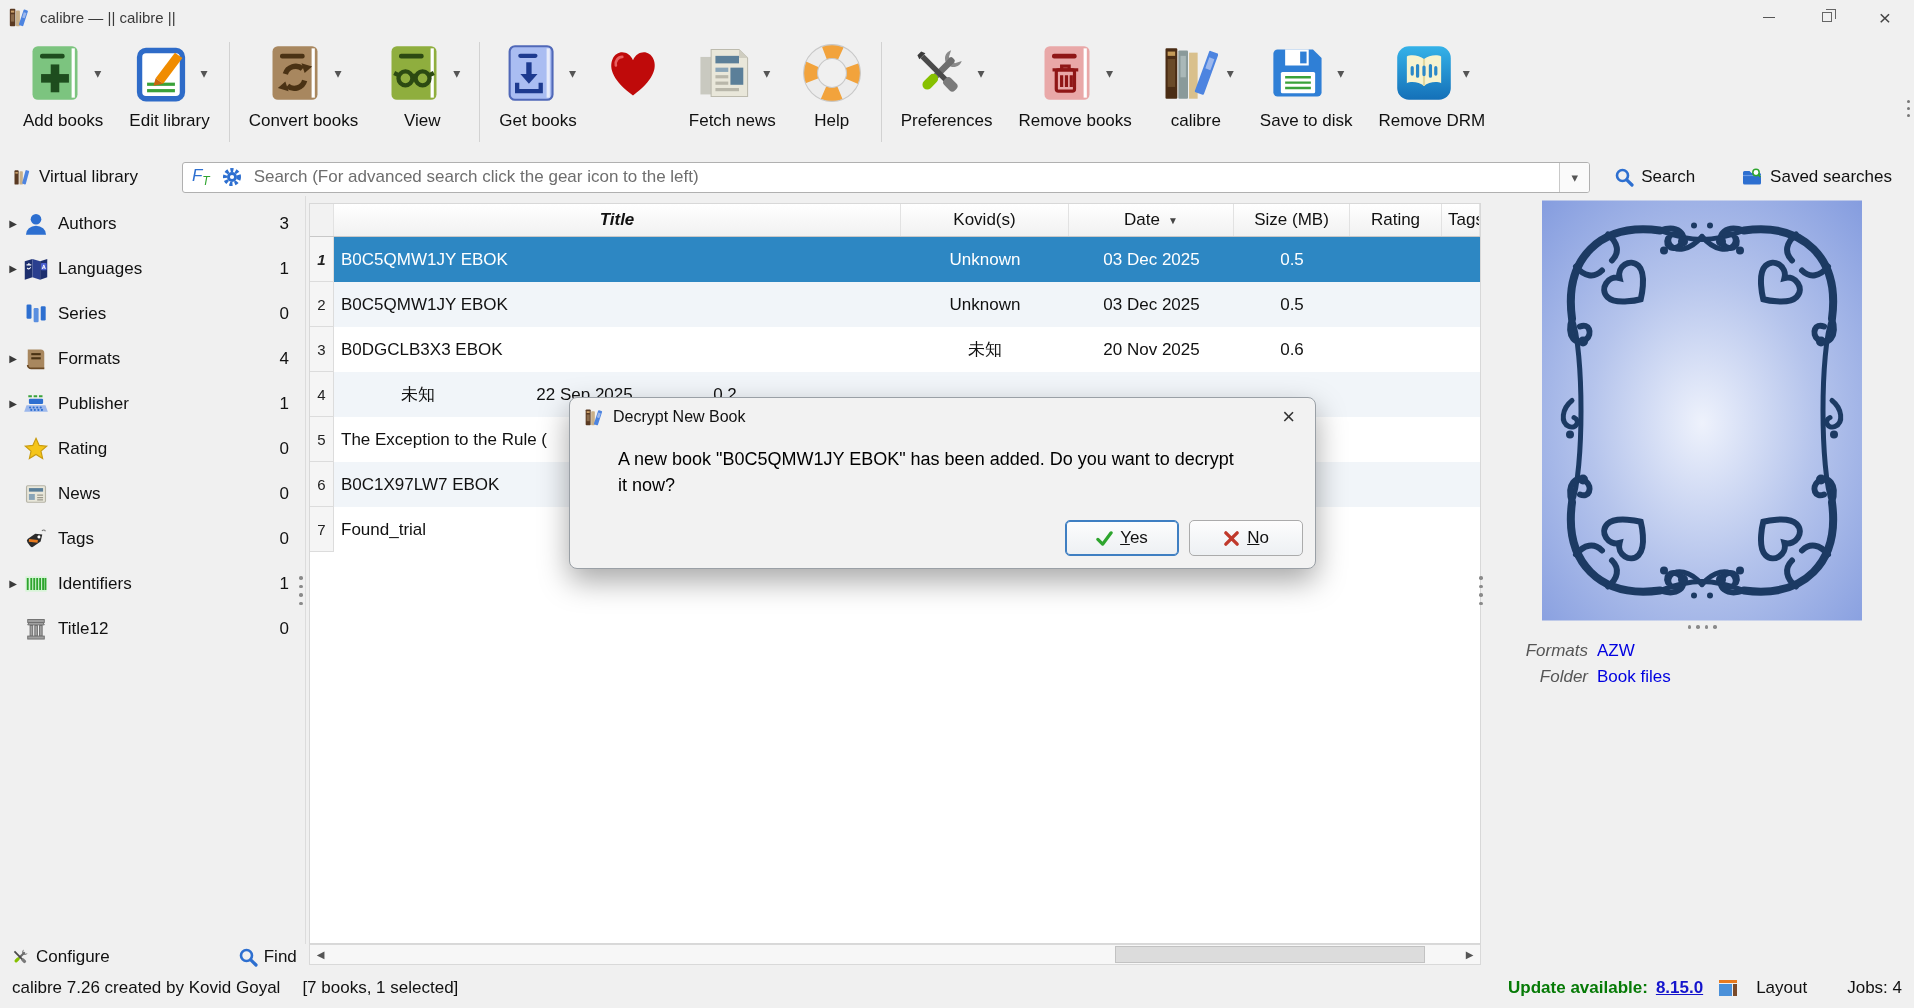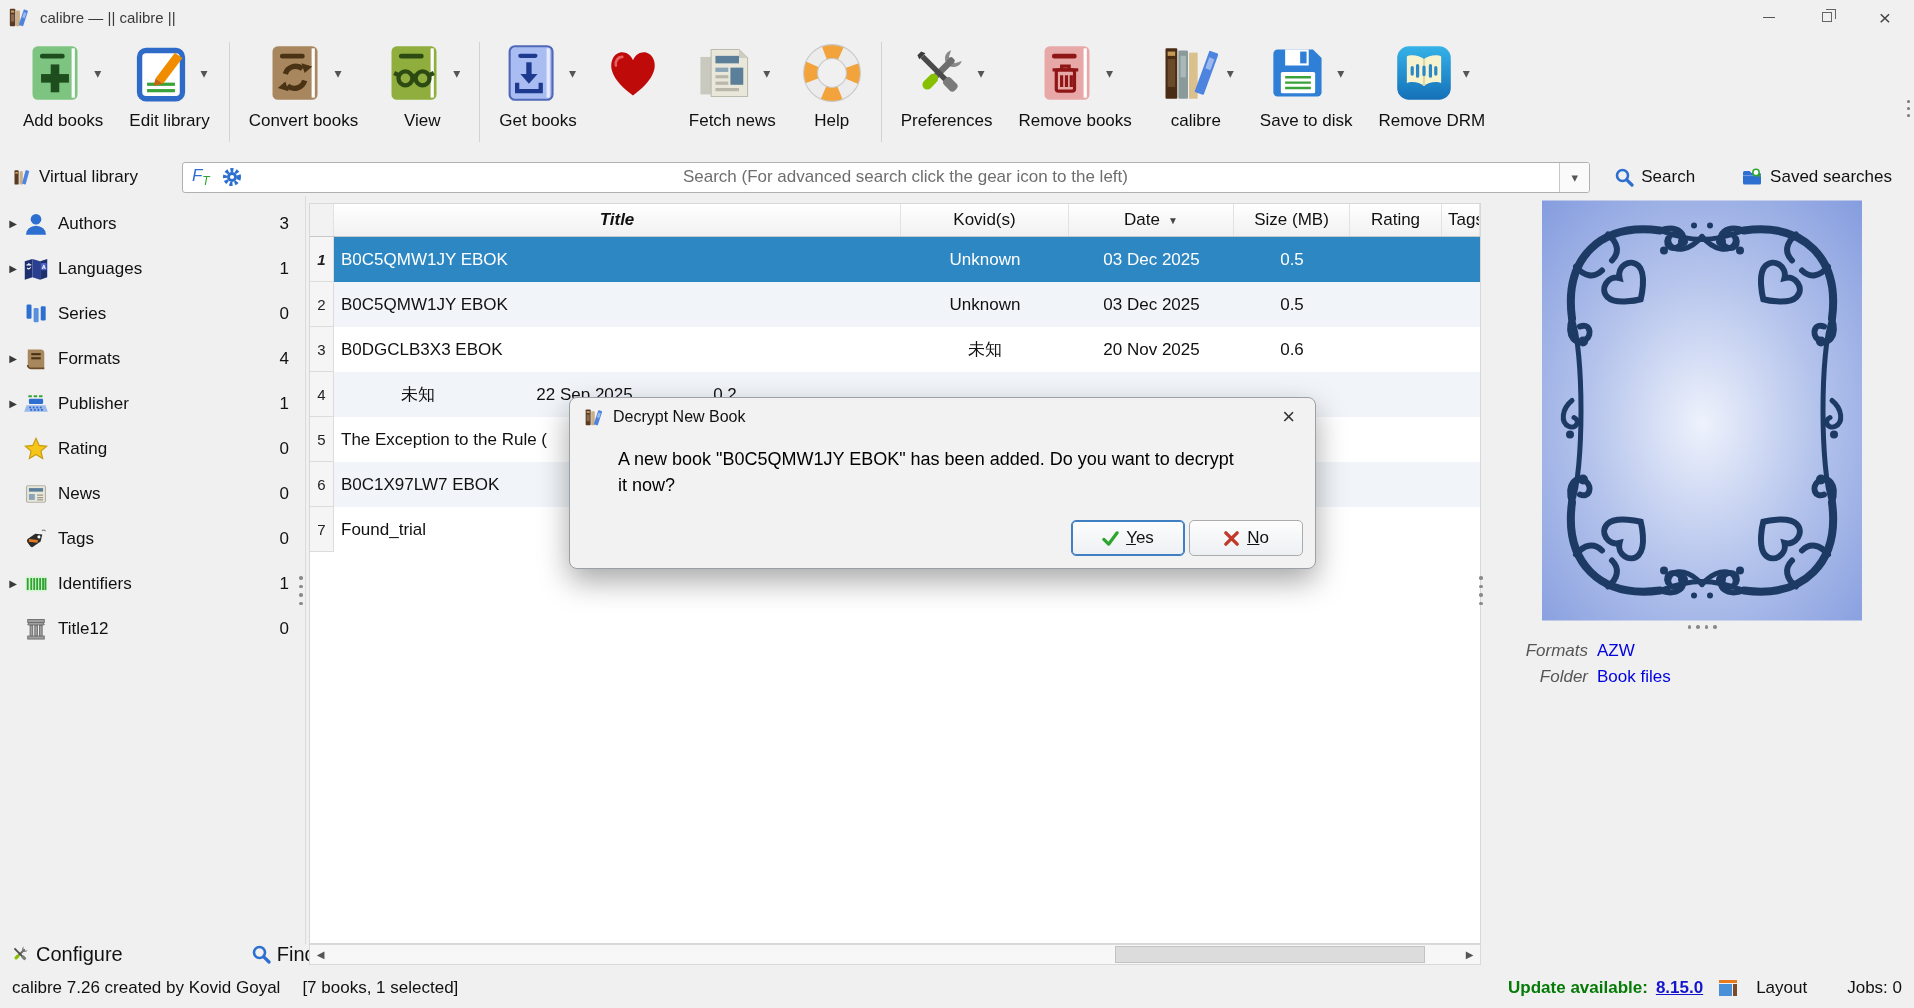--- a/index.html
+++ b/index.html
@@ -32,21 +32,21 @@
   
   .searchrow{position:absolute;top:158px;left:0;right:0;height:38px;display:flex;align-items:center;padding:0 12px;}
   .vl-btn{display:flex;align-items:center;gap:7px;font-size:17px;}
   .vl-btn svg{width:20px;height:20px;}
   .searchbox{flex:1;height:31px;margin-left:44px;background:#fff;border:1px solid #b0b0b0;border-radius:3px;
     display:flex;align-items:center;padding-left:9px;overflow:hidden;}
   .ft-icon{font-size:17px;font-weight:normal;font-style:italic;color:#2d6fd0;line-height:1;}
   .ft-icon sub{color:#2ea52e;font-size:12px;}
   .gear-icon{margin-left:12px;}
   .searchbox input{flex:1;border:none;outline:none;font-size:17px;color:#0369a1;margin-left:10px;
-    font-family:"Liberation Sans",sans-serif;background:transparent;text-align:center;}
+    font-family:"Liberation Sans",sans-serif;background:transparent;}
   .searchbox input::placeholder{color:#6e6e6e;opacity:1;}
   .combo-arrow{width:30px;align-self:stretch;border-left:1px solid #c9c9c9;background:#fafafa;
     display:flex;align-items:center;justify-content:center;color:#555;font-size:13px;}
   .search-btn,.saved-btn{display:flex;align-items:center;gap:7px;font-size:17px;white-space:nowrap;}
   .search-btn{margin-left:24px;}
   .saved-btn{margin-left:46px;margin-right:10px;}
 
   
   .sidebar{position:absolute;left:0;top:196px;width:305px;bottom:70px;padding-top:5px;}
   .sb-item{height:45px;display:flex;align-items:center;padding-left:5px;font-size:17px;}
@@ -88,21 +88,21 @@
   .c-tags{flex:1;}
 
   
   .hscroll{position:absolute;left:309px;width:1172px;bottom:43px;height:21px;background:#f7f7f7;border:1px solid #d9d9d9;
     display:flex;align-items:center;}
   .hs-btn{width:21px;height:100%;display:flex;align-items:center;justify-content:center;font-size:10px;color:#555;flex:none;}
   .hs-track{flex:1;position:relative;height:100%;}
   .hs-thumb{position:absolute;left:69.5%;width:27.5%;top:1px;bottom:1px;background:#dcdcdc;border:1px solid #c2c2c2;}
 
   
-  .bottomleft{position:absolute;left:0;bottom:41px;width:305px;height:26px;display:flex;align-items:center;font-size:20px;}
+  .bottomleft{position:absolute;left:0;bottom:41px;width:305px;height:26px;display:flex;align-items:flex-end;font-size:17px;}
   .cfg-btn{display:flex;align-items:center;gap:6px;margin-left:10px;}
   .find-btn{display:flex;align-items:center;gap:6px;margin-left:128px;}
   .cfg-btn svg,.find-btn svg{width:20px;height:20px;}
 
   
   .statusbar{position:absolute;left:0;right:0;bottom:0;height:41px;display:flex;align-items:center;font-size:17px;padding:0 8px 0 12px;}
   .st-books{margin-left:22px;}
   .st-right{margin-left:auto;display:flex;align-items:center;}
   .st-update{color:#067a06;font-weight:bold;}
   .st-version{color:#1414cc;font-weight:bold;text-decoration:underline;margin-left:8px;}
@@ -118,21 +118,21 @@
   .meta-label{width:98px;text-align:right;font-style:italic;color:#555;flex:none;}
   .meta-value{color:#0000e0;margin-left:9px;}
 
   
   .dialog{position:absolute;left:569px;top:397px;width:747px;height:172px;background:#f2f2f2;
     border:1px solid #9aa0a6;border-radius:8px;box-shadow:0 12px 30px rgba(0,0,0,.35);z-index:50;}
   .dlg-title{height:38px;display:flex;align-items:center;padding:0 14px;gap:9px;font-size:16px;}
   .dlg-title svg{width:20px;height:20px;}
   .dlg-close{margin-left:auto;font-size:22px;color:#333;line-height:1;padding:0 6px;}
   .dlg-body{padding:10px 80px 0 48px;font-size:18px;line-height:1.45;color:#000;}
-  .dlg-buttons{position:absolute;right:12px;bottom:12px;display:flex;gap:4px;}
+  .dlg-buttons{position:absolute;right:12px;bottom:12px;display:flex;gap:10px;}
   .btn{min-width:114px;height:36px;display:flex;align-items:center;justify-content:center;gap:7px;
     background:linear-gradient(#fdfdfd,#edf0f3);border:1px solid #ababab;border-radius:5px;font-size:17px;}
   .btn.default{border-color:#3f7fc2;box-shadow:inset 0 0 0 1px #3f7fc2;}
   .btn-label{display:inline-block;}
   .btn-label::first-letter{text-decoration:underline;}
   .btn svg{width:17px;height:17px;}
 </style>
 </head>
 <body>
 
@@ -808,21 +808,21 @@
     <span class="st-update">Update available:</span>
     <span class="st-version">8.15.0</span>
     <div class="st-layout">
       <svg viewBox="0 0 22 22">
           <rect x="2" y="3" width="18" height="3" fill="#e87a1e"></rect>
           <rect x="2" y="7" width="13" height="12" fill="#4a90d9"></rect>
           <rect x="16" y="7" width="4" height="12" fill="#7a4a2a"></rect>
         </svg>
       <span>Layout</span>
     </div>
-    <span class="st-jobs">Jobs: 0</span>
+    <span class="st-jobs">Jobs: 4</span>
   </div>
 </div>
 
 <div class="dialog">
   <div class="dlg-title">
     <svg viewBox="0 0 24 24">
         <rect x="2" y="3" width="6" height="19" rx="1" fill="#5a3a22"></rect>
         <rect x="3.2" y="5" width="3.6" height="2.2" fill="#caa06a"></rect>
         <rect x="3.2" y="9" width="3.6" height="8" fill="#8a6a4a"></rect>
         <rect x="8.6" y="5" width="4.4" height="17" rx="1" fill="#c9b089"></rect>

